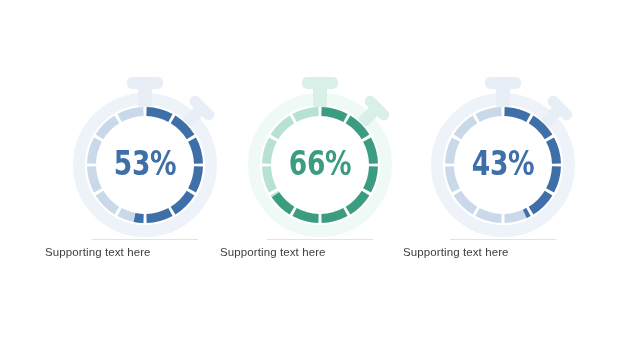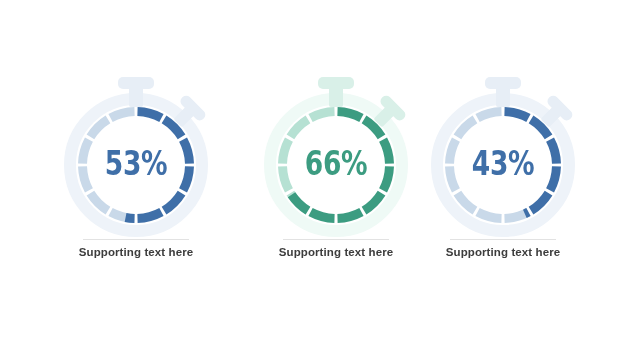--- a/index.html
+++ b/index.html
@@ -51,42 +51,40 @@
     letter-spacing: -0.5px;
     line-height: 1;
     transform: scaleX(0.78);
     pointer-events: none;
   }
   .caption-block {
     position: absolute;
     left: 0;
     width: 200px;
     top: 239px;
-    text-align: center;
-    font-weight: bold;
   }
   .caption-rule {
     width: 106px;
     height: 1px;
     background: #e2e2e2;
     margin: 0 auto 6px auto;
   }
   .caption-text {
     font-family: "Liberation Sans", sans-serif;
     font-size: 11.5px;
     color: #3d3d3d;
     letter-spacing: 0.1px;
     white-space: nowrap;
   }
 </style>
 </head>
 <body>
 
 <div id="stage">
-    <div class="gauge-group" style="left: 36px;">
+    <div class="gauge-group" style="left: 45px;">
       <div class="gauge-wrap">
         <svg class="gauge-svg" viewBox="0 0 200 190">
           <circle cx="100" cy="93" r="66" fill="none" stroke="#eef3f9" stroke-width="12"></circle>
           <g fill="#e7eef6">
             <rect x="93" y="13" width="14" height="22" rx="2"></rect>
             <rect x="82" y="5" width="36" height="12" rx="5"></rect>
           </g>
           <g fill="#e7eef6" transform="rotate(45 100 93)">
             <rect x="94" y="14" width="12" height="20" rx="2"></rect>
             <rect x="85" y="7" width="30" height="11" rx="5"></rect>
@@ -108,21 +106,21 @@
             <path d="M 72.41379587392406 41.98038277373623 A 58 58 0 0 1 98.380544954033 35.02261332765945 L 98.63183970254511 44.019104363022635 A 49 49 0 0 0 76.69441375555654 49.89721992953578 Z" fill="#c9d9e9"></path>
           </g>
         </svg>
         <div class="pct-label" style="top: 74px; color: rgb(63, 111, 168);">53%</div>
       </div>
       <div class="caption-block">
         <div class="caption-rule"></div>
         <div class="caption-text">Supporting text here</div>
       </div>
     </div>
-    <div class="gauge-group" style="left: 236px;">
+    <div class="gauge-group" style="left: 220px;">
       <div class="gauge-wrap">
         <svg class="gauge-svg" viewBox="0 0 200 190">
           <circle cx="100" cy="93" r="66" fill="none" stroke="#effaf6" stroke-width="12"></circle>
           <g fill="#d9f0e8">
             <rect x="93" y="13" width="14" height="22" rx="2"></rect>
             <rect x="82" y="5" width="36" height="12" rx="5"></rect>
           </g>
           <g fill="#d9f0e8" transform="rotate(45 100 93)">
             <rect x="94" y="14" width="12" height="20" rx="2"></rect>
             <rect x="85" y="7" width="30" height="11" rx="5"></rect>

